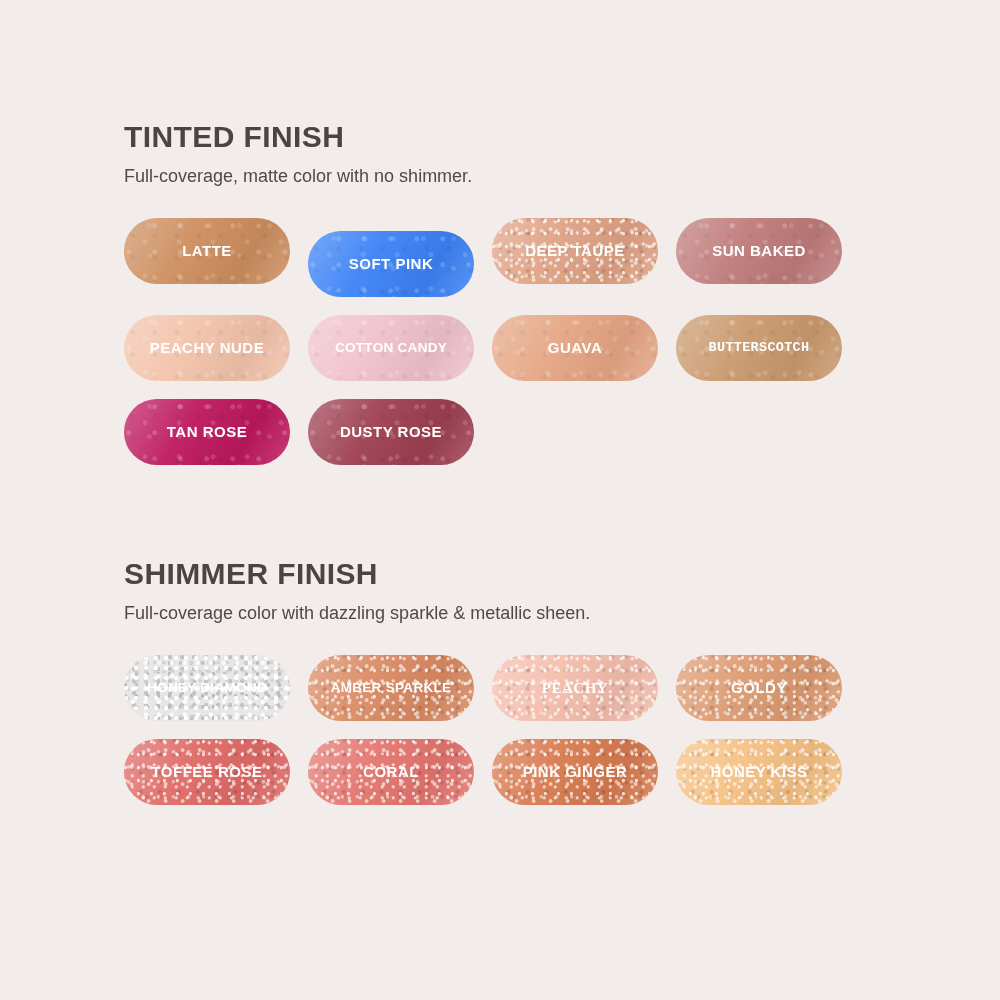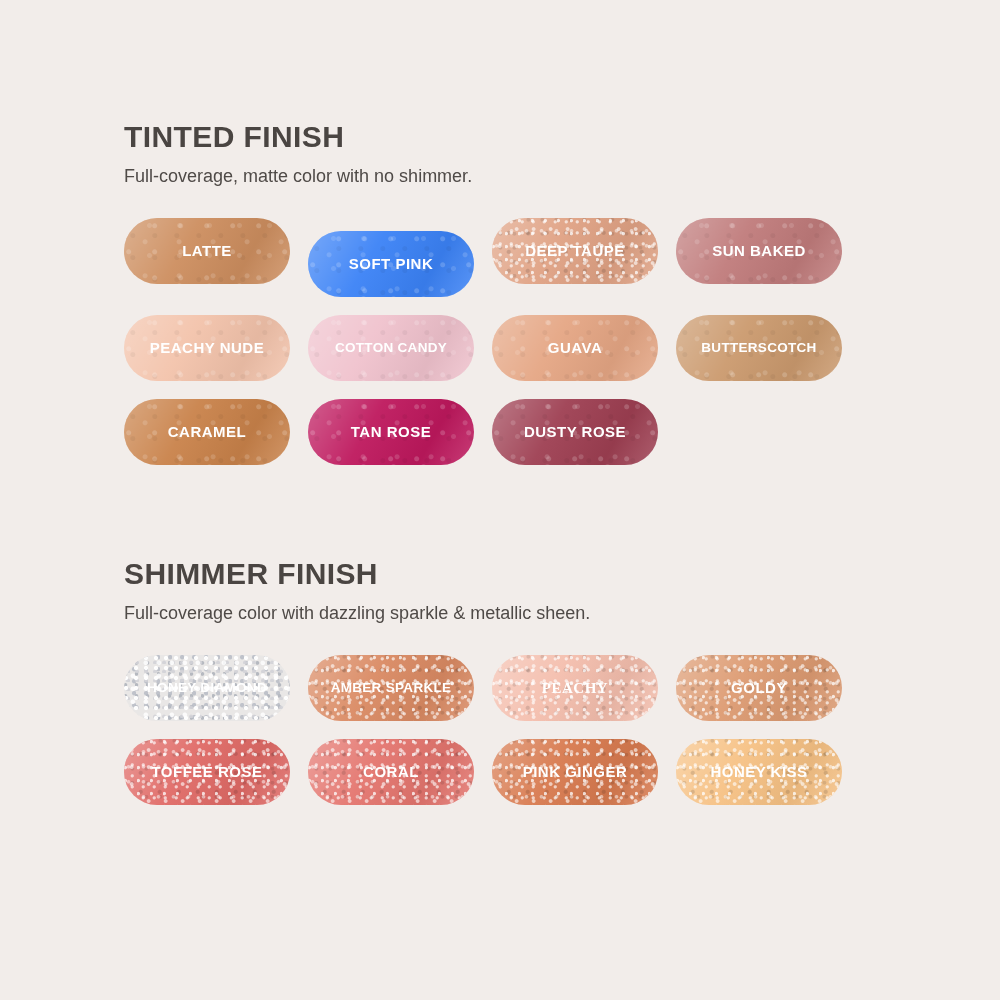--- a/index.html
+++ b/index.html
@@ -159,29 +159,24 @@
         <div class="swatch" style="background: rgb(240, 194, 205);">
           <div class="sheen"></div>
           <div class="tex soft"></div>
           <span class="label small">COTTON CANDY</span>
         </div>
         <div class="swatch" style="background: rgb(229, 166, 132);">
           <div class="sheen"></div>
           <div class="tex soft"></div>
           <span class="label">GUAVA</span>
         </div>
-        <div class="swatch" style="background: rgb(203, 154, 110);">
+        <div class="swatch" style="background: rgb(203, 154, 110); font-family: Liberation Mono, monospace;">
           <div class="sheen"></div>
           <div class="tex soft"></div>
           <span class="label small">BUTTERSCOTCH</span>
-        </div>
-        <div class="swatch" style="background: rgb(201, 130, 74);">
-          <div class="sheen"></div>
-          <div class="tex soft"></div>
-          <span class="label">CARAMEL</span>
         </div>
         <div class="swatch" style="background: #be185d;">
           <div class="sheen"></div>
           <div class="tex soft"></div>
           <span class="label">TAN ROSE</span>
         </div>
         <div class="swatch" style="background: rgb(158, 63, 82);">
           <div class="sheen"></div>
           <div class="tex soft"></div>
           <span class="label">DUSTY ROSE</span>

